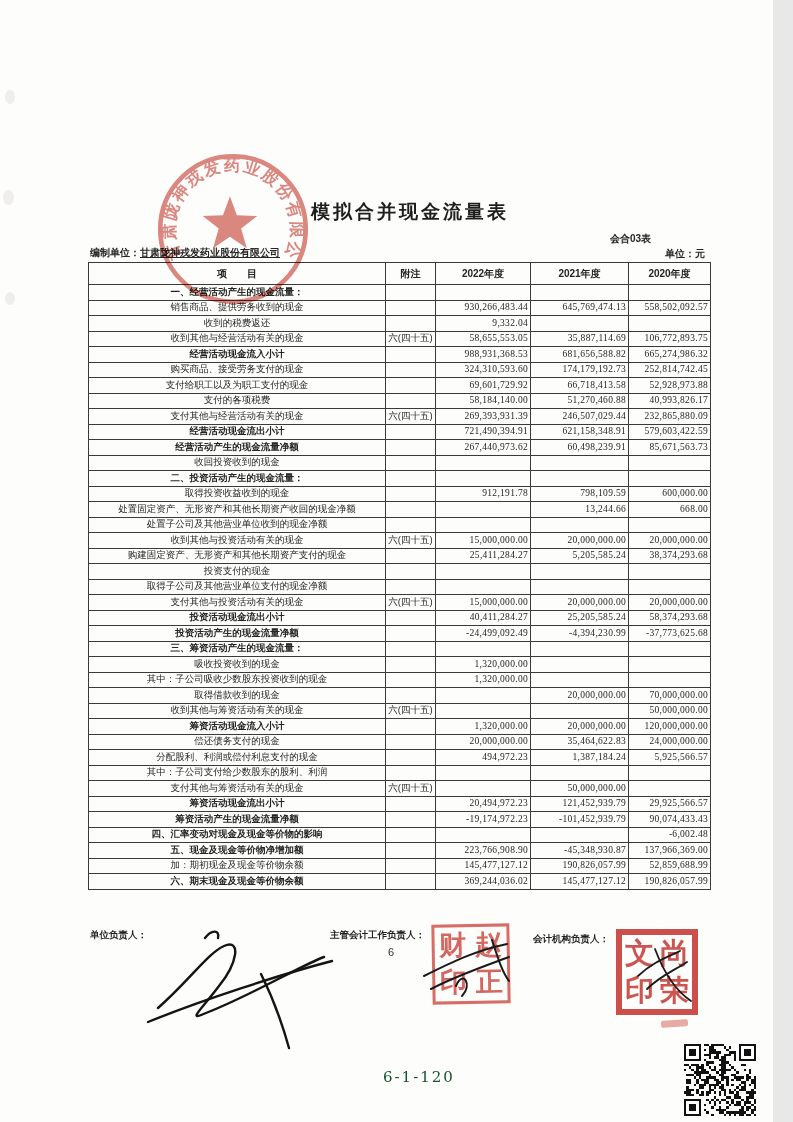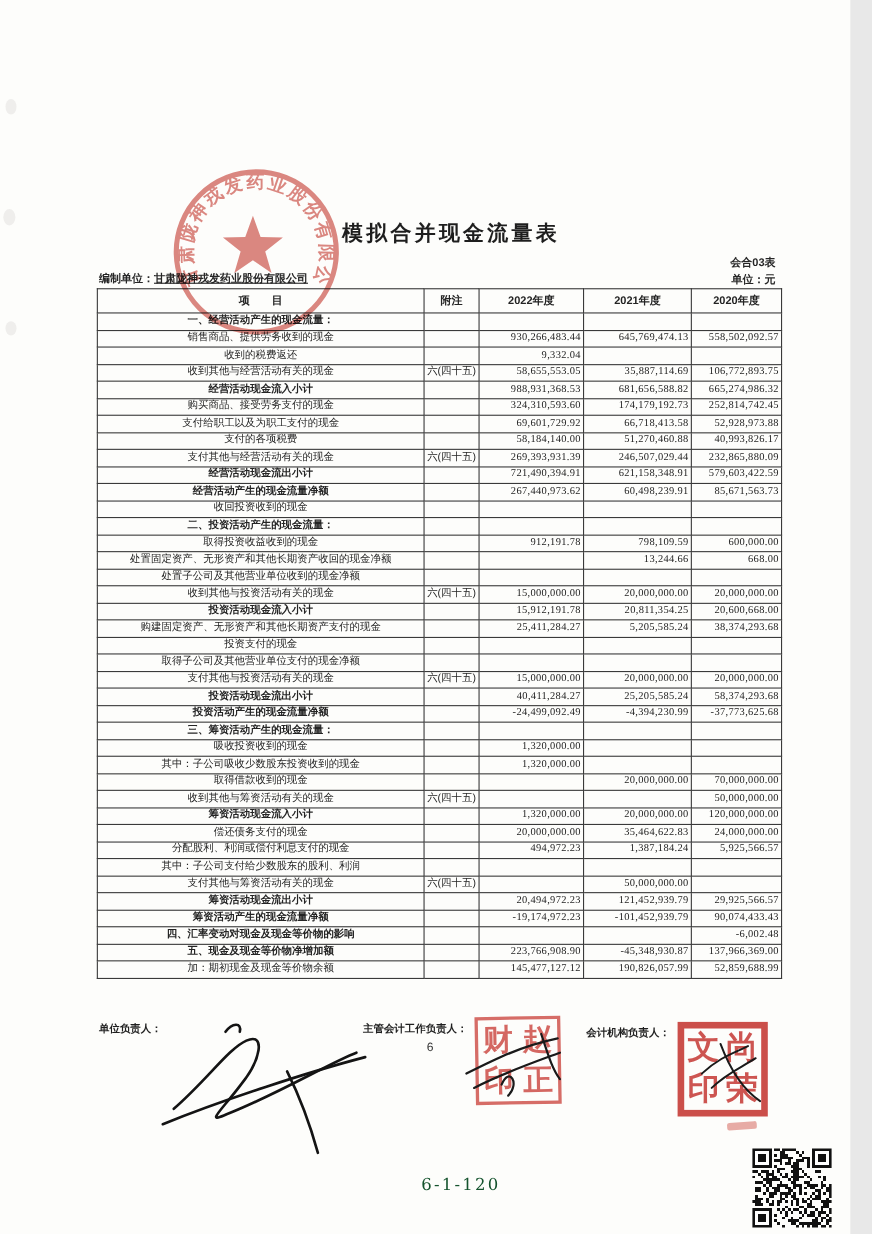--- a/index.html
+++ b/index.html
@@ -1,21 +1,21 @@
 <!DOCTYPE html>
 <html><head>
 <meta charset="utf-8">
 <style>
   html,body{margin:0;padding:0;background:#e8e8e8;}
   .page{position:relative;width:773px;height:1122px;background:#fdfdfb;overflow:hidden;
         font-family:"Liberation Sans",sans-serif;color:#262626;}
   
   .title{position:absolute;top:199px;left:290px;width:240px;text-align:center;
          font-size:19px;font-weight:bold;letter-spacing:3px;color:#1e1e1e;}
-  .form-no{position:absolute;top:232px;left:610px;width:95px;text-align:right;
+  .form-no{position:absolute;top:232px;left:610px;width:95px;
            font-size:10px;font-weight:bold;}
   .unit-row{position:absolute;top:247px;left:610px;width:95px;text-align:right;
             font-size:10px;font-weight:bold;}
   .prepared{position:absolute;top:246px;left:90px;font-size:10px;font-weight:bold;}
   .prepared .co{text-decoration:underline;}
   
   .tblwrap{position:absolute;top:262px;left:88px;width:622px;}
   table.cf{border-collapse:collapse;table-layout:fixed;width:622px;}
   table.cf td,table.cf th{border:1px solid #3a3a3a;overflow:hidden;white-space:nowrap;
       font-size:9.5px;line-height:1.15;padding:0 2px;vertical-align:middle;color:#242424;}
@@ -205,27 +205,20 @@
             <td class="num"></td>
           </tr>
           <tr>
             <td class="item s-item">收到其他与投资活动有关的现金</td>
             <td class="note">六(四十五)</td>
             <td class="num">15,000,000.00</td>
             <td class="num">20,000,000.00</td>
             <td class="num">20,000,000.00</td>
           </tr>
           <tr>
-            <td class="item s-center">投资活动现金流入小计</td>
-            <td class="note"></td>
-            <td class="num">15,912,191.78</td>
-            <td class="num">20,811,354.25</td>
-            <td class="num">20,600,668.00</td>
-          </tr>
-          <tr>
             <td class="item s-item">购建固定资产、无形资产和其他长期资产支付的现金</td>
             <td class="note"></td>
             <td class="num">25,411,284.27</td>
             <td class="num">5,205,585.24</td>
             <td class="num">38,374,293.68</td>
           </tr>
           <tr>
             <td class="item s-item">投资支付的现金</td>
             <td class="note"></td>
             <td class="num"></td>
@@ -357,20 +350,27 @@
             <td class="num">223,766,908.90</td>
             <td class="num">-45,348,930.87</td>
             <td class="num">137,966,369.00</td>
           </tr>
           <tr>
             <td class="item s-item2">加：期初现金及现金等价物余额</td>
             <td class="note"></td>
             <td class="num">145,477,127.12</td>
             <td class="num">190,826,057.99</td>
             <td class="num">52,859,688.99</td>
+          </tr>
+          <tr>
+            <td class="item s-section">六、期末现金及现金等价物余额</td>
+            <td class="note"></td>
+            <td class="num">369,244,036.02</td>
+            <td class="num">145,477,127.12</td>
+            <td class="num">190,826,057.99</td>
           </tr>
         </tbody>
     </table>
   </div>
 
   <svg class="round-seal" viewBox="0 0 160 160">
     <circle cx="80" cy="80" r="71" fill="none" stroke="#cf5a52" stroke-width="4.5"></circle>
     <polygon fill="#cf5a52" points="77,48 83.8,66.7 103.6,67.3 87.9,79.6 93.5,98.7 77,87.5 60.5,98.7 66.1,79.6 50.4,67.3 70.2,66.7"></polygon>
     <path id="sealArc" d="M 33.3,112.7 A 57,57 0 1 1 126.7,112.7" fill="none"></path>
     <text font-size="16" font-weight="bold" fill="#cf5a52" letter-spacing="2.2" font-family="Liberation Sans, sans-serif">

